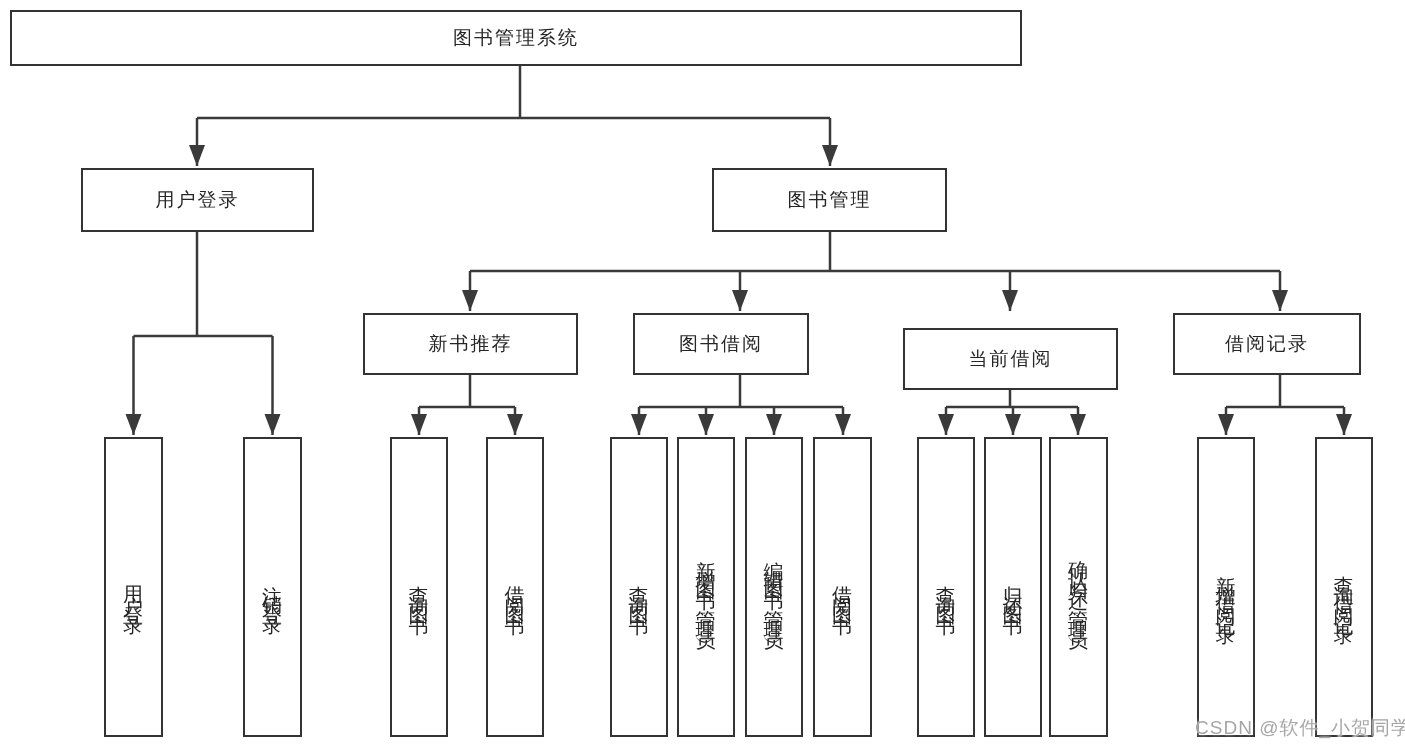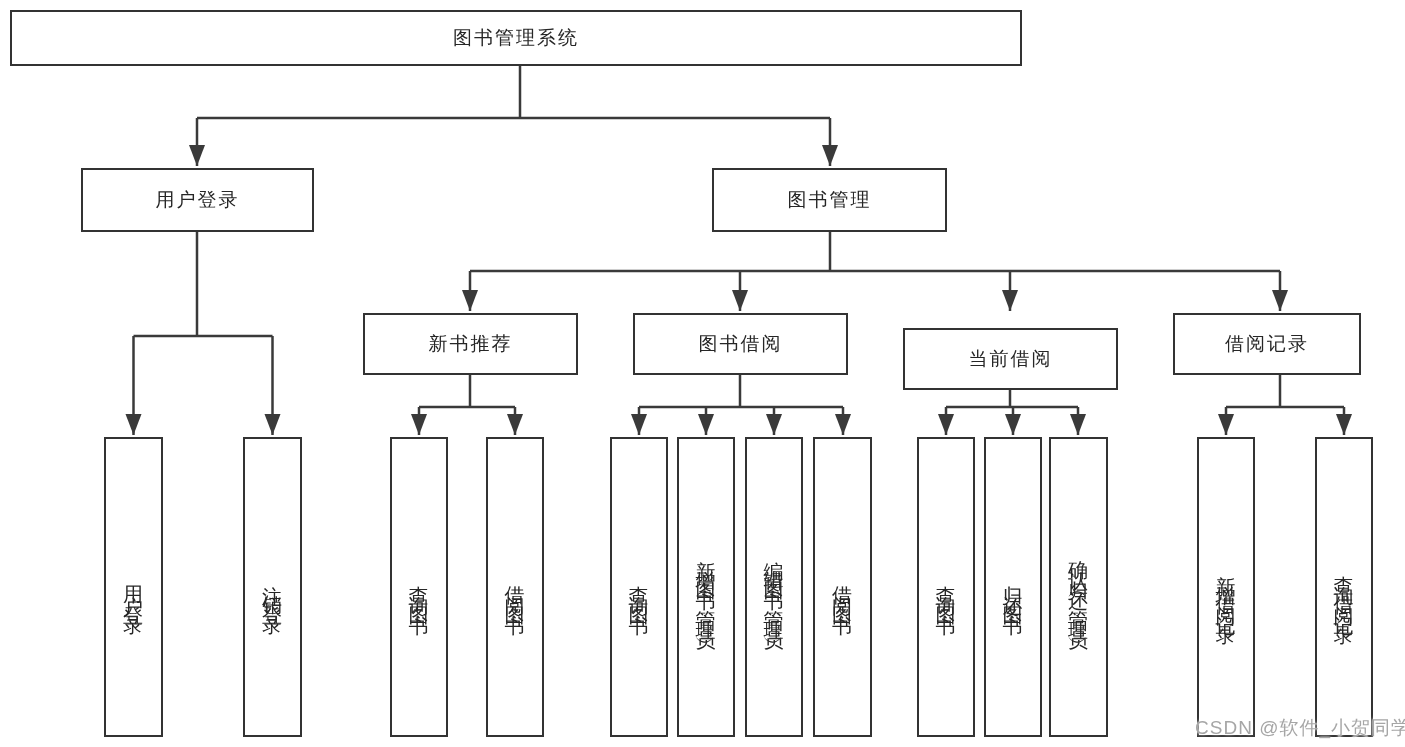--- a/index.html
+++ b/index.html
@@ -98,21 +98,21 @@
       <line x1="1344" y1="407" x2="1344" y2="435" marker-end="url(#ah)"></line>
     </g>
   </svg>
 
   <div class="node h" style="left:10px;top:10px;width:1012px;height:56px">图书管理系统</div>
 
   <div class="node h" style="left:81px;top:168px;width:233px;height:64px">用户登录</div>
   <div class="node h" style="left:712px;top:168px;width:235px;height:64px">图书管理</div>
 
   <div class="node h" style="left:363px;top:313px;width:215px;height:62px">新书推荐</div>
-  <div class="node h" style="left:633px;top:313px;width:215px;height:62px">图书借阅</div>
+  <div class="node h" style="left:633px;top:313px;width:176px;height:62px">图书借阅</div>
   <div class="node h" style="left:903px;top:328px;width:215px;height:62px">当前借阅</div>
   <div class="node h" style="left:1173px;top:313px;width:188px;height:62px">借阅记录</div>
 
   <div class="node v" style="left:104px;top:437px;width:59px;height:300px">用户登录</div>
   <div class="node v" style="left:243px;top:437px;width:59px;height:300px">注销登录</div>
 
   <div class="node v" style="left:390px;top:437px;width:58px;height:300px">查询图书</div>
   <div class="node v" style="left:486px;top:437px;width:58px;height:300px">借阅图书</div>
 
   <div class="node v" style="left:610px;top:437px;width:58px;height:300px">查询图书</div>

